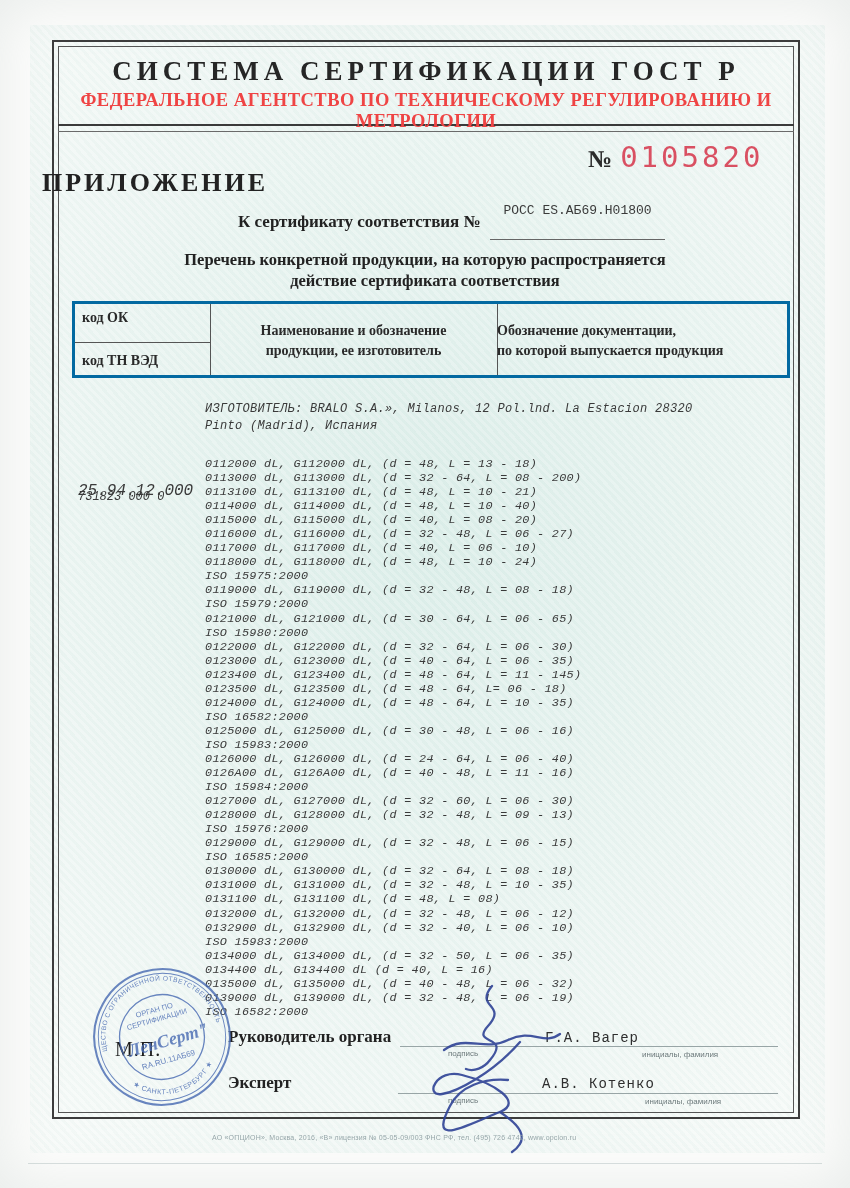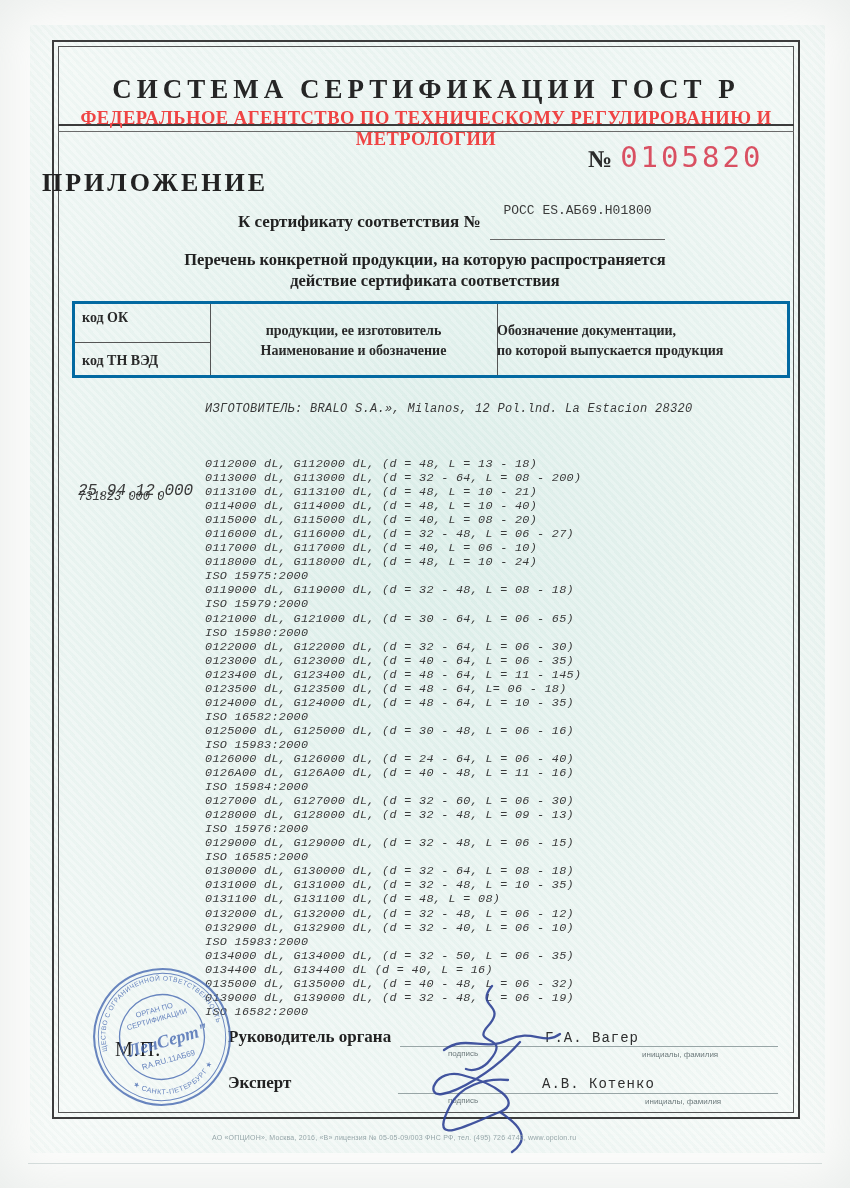--- a/index.html
+++ b/index.html
@@ -9,21 +9,21 @@
           box-shadow: inset 0 0 60px rgba(175,190,188,.28); }
   .tint { position:absolute; left:30px; top:25px; right:25px; bottom:35px;
           background: radial-gradient(95% 80% at 50% 45%, rgba(125,195,180,.26) 0%, rgba(150,205,192,.14) 55%, rgba(255,255,255,0) 100%);
           pointer-events:none; }
   .tint:after { content:""; position:absolute; inset:0;
           background: repeating-linear-gradient(47deg, rgba(255,255,255,.16) 0 3px, rgba(190,220,213,.08) 3px 6px); }
   .frame-outer { position:absolute; left:52px; top:40px; width:748px; height:1079px; border:2px solid #3c3c3c; }
   .frame-inner { position:absolute; left:58px; top:46px; width:736px; height:1067px; border:1px solid #555; }
   .header-box { position:absolute; left:58px; top:46px; width:736px; height:80px; border-bottom:2.5px solid #3a3a3a; text-align:center; }
   .header-rule2 { position:absolute; left:58px; top:131px; width:736px; height:0; border-top:1px solid #6a6a6a; }
-  .h1 { margin-top:28px; font-size:27px; font-weight:bold; letter-spacing:5px; color:#262626; }
+  .h1 { margin-top:10px; font-size:27px; font-weight:bold; letter-spacing:5px; color:#262626; }
   .h2 { margin-top:3px; font-size:18.5px; font-weight:bold; letter-spacing:.5px; color:#ef4444; }
   .doc-number { position:absolute; left:588px; top:140px; white-space:nowrap; }
   .no-sign { font-size:24px; font-weight:bold; color:#2b2b2b; }
   .no-digits { font-family:"DejaVu Sans Mono", monospace; font-size:29px; color:#d95062; letter-spacing:3px; margin-left:8px; }
   .doc-title { position:absolute; left:0; top:168px; width:850px; text-align:left; font-size:26px; font-weight:bold; letter-spacing:3px; color:#222;margin-left:42px; }
   .cert-label { position:absolute; left:238px; top:212px; font-size:17px; font-weight:bold; color:#222; }
   .cert-value { position:absolute; left:490px; top:203px; width:175px; text-align:center;
                 font-family:"Liberation Mono", monospace; font-size:13px; color:#3a3a3a;
                 border-bottom:1px solid #666; padding-bottom:21px; }
   .subtitle { position:absolute; left:0; top:249px; width:850px; text-align:center;
@@ -88,31 +88,32 @@
     <div>действие сертификата соответствия</div>
   </div>
 
   <div class="ptable">
     <div class="col-div1"></div>
     <div class="col-div2"></div>
     <div class="row-div"></div>
     <div class="cell-codeok">код ОК</div>
     <div class="cell-tnved">код ТН ВЭД</div>
     <div class="cell-c2">
+      <div>Наименование и обозначение</div>
       <div>продукции, ее изготовитель</div>
-      <div>Наименование и обозначение</div>
     </div>
     <div class="cell-c3">
       <div>Обозначение документации,</div>
       <div>по которой выпускается продукция</div>
     </div>
   </div>
 
   <div class="manufacturer mono">
     <div>ИЗГОТОВИТЕЛЬ: BRALO S.A.», Milanos, 12 Pol.lnd. La Estacion 28320</div>
+    <div>Pinto (Madrid), Испания</div>
   </div>
 
   <div class="code-ok mono">25.94.12.000</div>
   <div class="code-tnved mono">731823 000 0</div>
 
   <div class="products mono"><div>0112000 dL, G112000 dL, (d = 48, L = 13 - 18)</div><div>0113000 dL, G113000 dL, (d = 32 - 64, L = 08 - 200)</div><div>0113100 dL, G113100 dL, (d = 48, L = 10 - 21)</div><div>0114000 dL, G114000 dL, (d = 48, L = 10 - 40)</div><div>0115000 dL, G115000 dL, (d = 40, L = 08 - 20)</div><div>0116000 dL, G116000 dL, (d = 32 - 48, L = 06 - 27)</div><div>0117000 dL, G117000 dL, (d = 40, L = 06 - 10)</div><div>0118000 dL, G118000 dL, (d = 48, L = 10 - 24)</div><div>ISO 15975:2000</div><div>0119000 dL, G119000 dL, (d = 32 - 48, L = 08 - 18)</div><div>ISO 15979:2000</div><div>0121000 dL, G121000 dL, (d = 30 - 64, L = 06 - 65)</div><div>ISO 15980:2000</div><div>0122000 dL, G122000 dL, (d = 32 - 64, L = 06 - 30)</div><div>0123000 dL, G123000 dL, (d = 40 - 64, L = 06 - 35)</div><div>0123400 dL, G123400 dL, (d = 48 - 64, L = 11 - 145)</div><div>0123500 dL, G123500 dL, (d = 48 - 64, L= 06 - 18)</div><div>0124000 dL, G124000 dL, (d = 48 - 64, L = 10 - 35)</div><div>ISO 16582:2000</div><div>0125000 dL, G125000 dL, (d = 30 - 48, L = 06 - 16)</div><div>ISO 15983:2000</div><div>0126000 dL, G126000 dL, (d = 24 - 64, L = 06 - 40)</div><div>0126A00 dL, G126A00 dL, (d = 40 - 48, L = 11 - 16)</div><div>ISO 15984:2000</div><div>0127000 dL, G127000 dL, (d = 32 - 60, L = 06 - 30)</div><div>0128000 dL, G128000 dL, (d = 32 - 48, L = 09 - 13)</div><div>ISO 15976:2000</div><div>0129000 dL, G129000 dL, (d = 32 - 48, L = 06 - 15)</div><div>ISO 16585:2000</div><div>0130000 dL, G130000 dL, (d = 32 - 64, L = 08 - 18)</div><div>0131000 dL, G131000 dL, (d = 32 - 48, L = 10 - 35)</div><div>0131100 dL, G131100 dL, (d = 48, L = 08)</div><div>0132000 dL, G132000 dL, (d = 32 - 48, L = 06 - 12)</div><div>0132900 dL, G132900 dL, (d = 32 - 40, L = 06 - 10)</div><div>ISO 15983:2000</div><div>0134000 dL, G134000 dL, (d = 32 - 50, L = 06 - 35)</div><div>0134400 dL, G134400 dL (d = 40, L = 16)</div><div>0135000 dL, G135000 dL, (d = 40 - 48, L = 06 - 32)</div><div>0139000 dL, G139000 dL, (d = 32 - 48, L = 06 - 19)</div><div>ISO 16582:2000</div></div>
 
   <div class="sig-label1">Руководитель органа</div>
   <div class="sig-line1"></div>
   <div class="sig-sub sub-p1">подпись</div>

